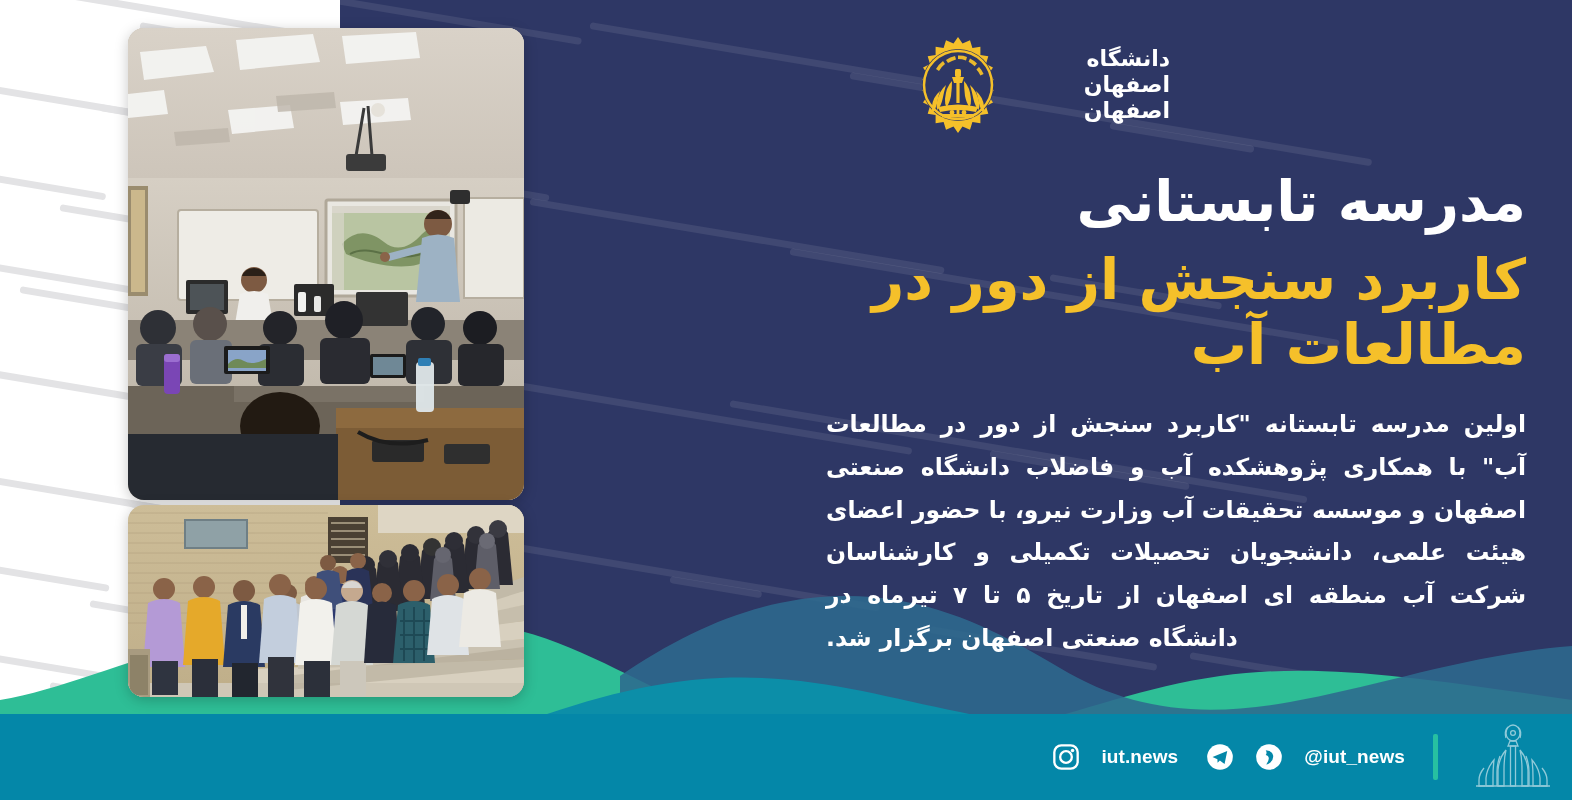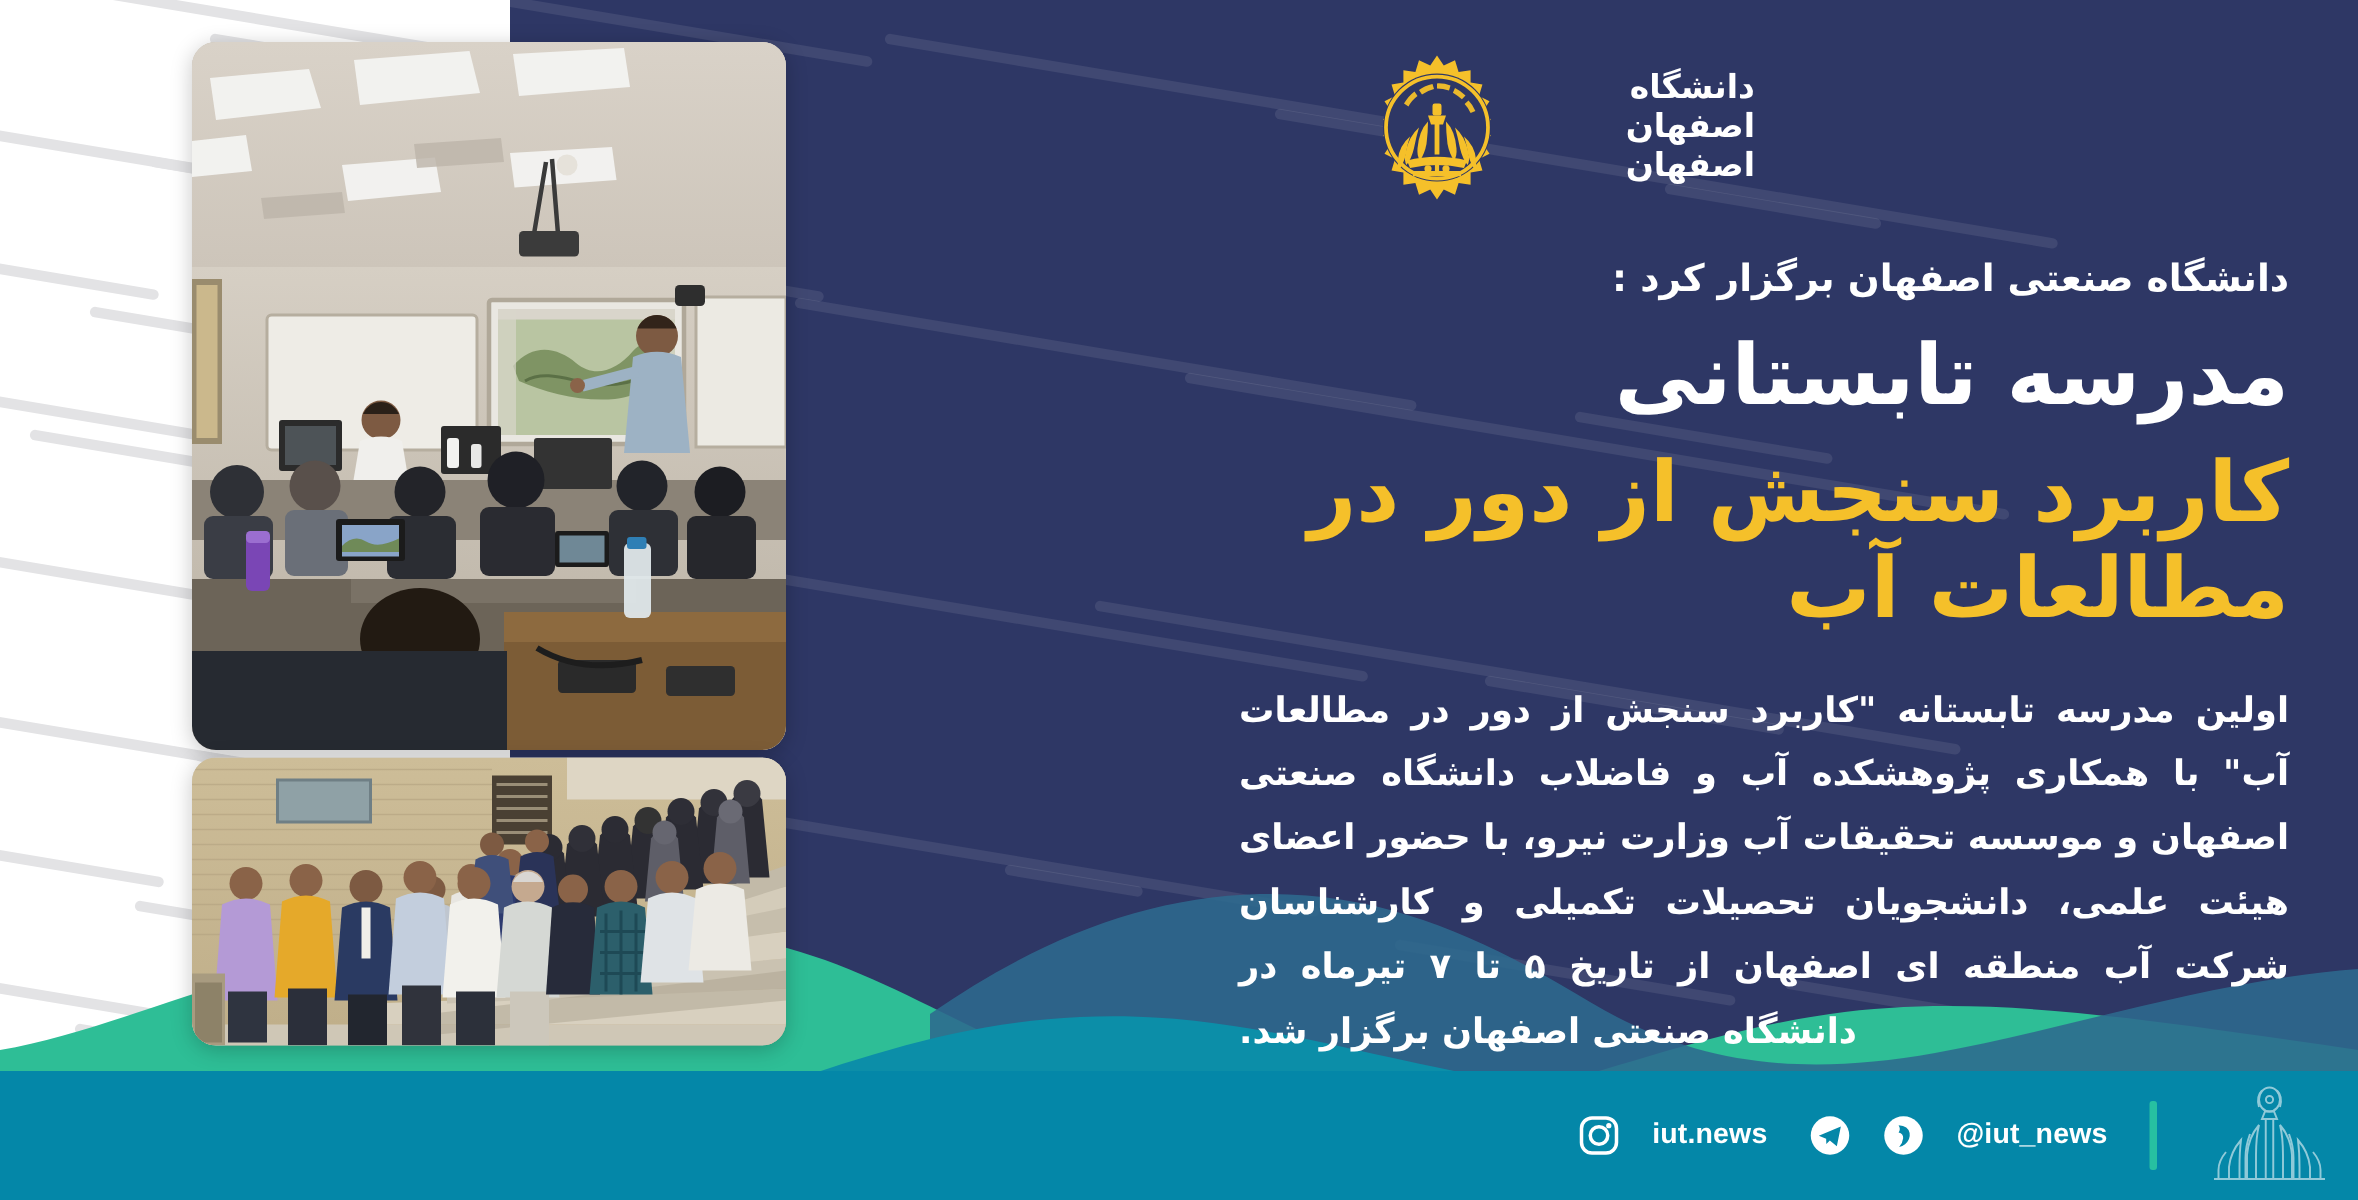--- a/index.html
+++ b/index.html
@@ -485,21 +485,20 @@
         <path d="M30,72 q20,-5 40,0 l-2,5 q-18,-4 -36,0z"></path>
         <path d="M34,79 h32 v3.5 h-32z"></path>
         <circle cx="44" cy="77.5" r="2.4"></circle>
         <circle cx="56" cy="77.5" r="2.4"></circle>
         <rect x="48.6" y="75" width="2.8" height="5"></rect>
       </g>
     </svg>
   </div>
 
   <div class="text-col">
-    <div class="kicker">دانشگاه صنعتی اصفهان برگزار کرد :</div>
     <div class="title-1">مدرسه تابستانی</div>
     <div class="title-2">کاربرد سنجش از دور در مطالعات آب</div>
     <div class="body-text">اولین مدرسه تابستانه "کاربرد سنجش از دور در مطالعات آب" با همکاری پژوهشکده آب و فاضلاب دانشگاه صنعتی اصفهان و موسسه تحقیقات آب وزارت نیرو، با حضور اعضای هیئت علمی، دانشجویان تحصیلات تکمیلی و کارشناسان شرکت آب منطقه ای اصفهان از تاریخ ۵ تا ۷ تیرماه در دانشگاه صنعتی اصفهان برگزار شد.</div>
   </div>
 
   <div class="footer-bar">
     <div class="footer-inner">
 
       <div class="social-group">
         <svg class="soc-icon" viewBox="0 0 24 24" xmlns="http://www.w3.org/2000/svg">

